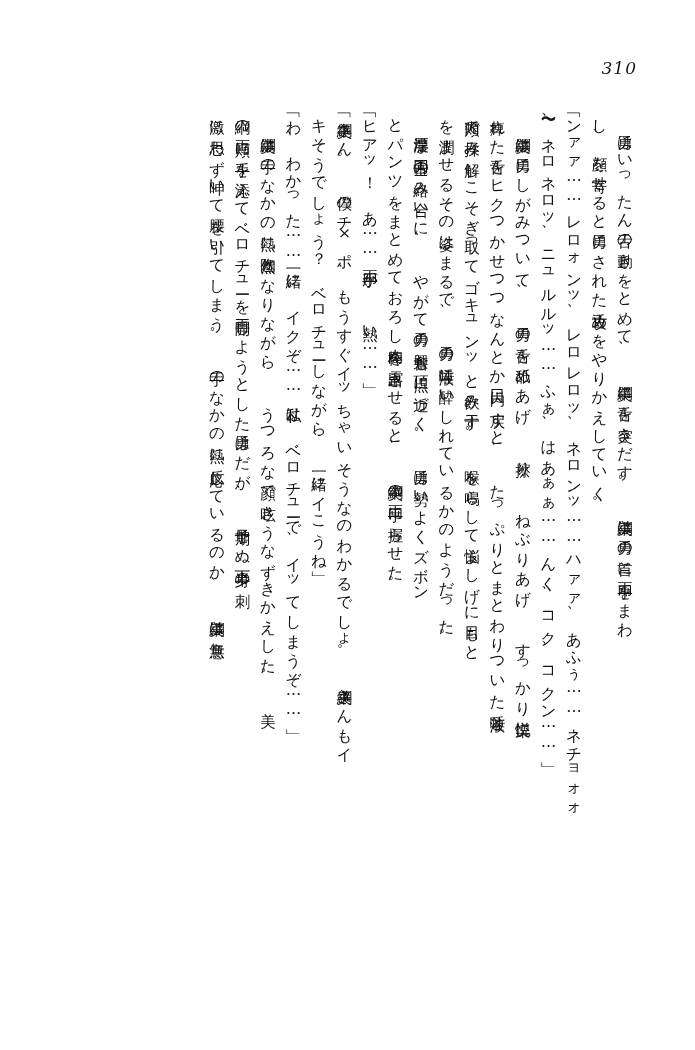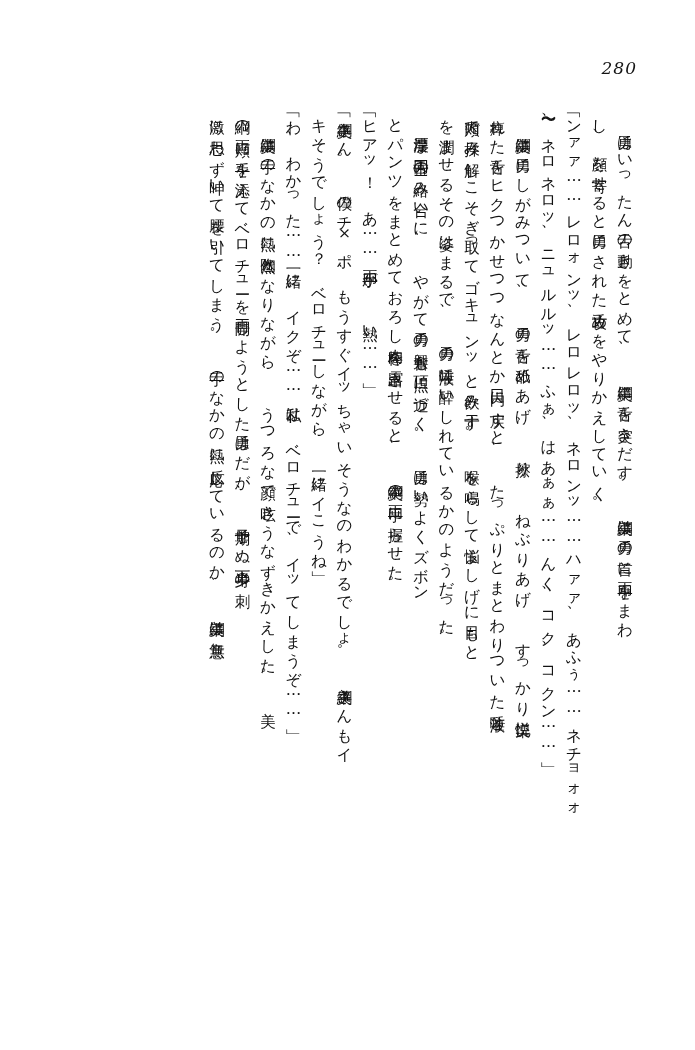--- a/index.html
+++ b/index.html
@@ -60,21 +60,21 @@
   }
   .vline.indent {
     padding-top: 16px;
     box-sizing: border-box;
   }
 </style>
 </head>
 <body>
 
 <div class="page">
-  <div class="page-number">280</div>
+  <div class="page-number">310</div>
   <div class="text-block">
     <div class="vline indent">勇はいったん舌の動きをとめて、　美綱に舌を突きだす。　美綱は勇の首に両手をまわ</div>
     <div class="vline">し、顔を寄せると勇にされた舌攻めをやりかえしていく。</div>
     <div class="vline">「ンァァ……レロォンッ、レロレロッ、ネロンッ……ハァァ、あふぅ……ネチョォォ</div>
     <div class="vline">〜〜、ネロネロッ、ニュルルッ……ふぁ、はあぁぁ……んく、コク、コクン……」</div>
     <div class="vline">　美綱は勇にしがみついて、　勇の舌を舐めあげ、　擦り、　ねぶりあげ、　すっかり悦楽に</div>
     <div class="vline">痺れた舌をヒクつかせつつなんとか口内に戻すと、　たっぷりとまとわりついた唾液と</div>
     <div class="vline">内頬で揉み解しこそぎ取ってゴキュンッと飲み干す。　喉を鳴らして悩ましげに目もと</div>
     <div class="vline">を潤ませるその姿はまるで、　勇の唾液に酔いしれているかのようだった。</div>
     <div class="vline">　濃厚な舌同士の絡み合いに、　やがて勇の興奮も頂点に近づく。　勇は勢いよくズボン</div>

